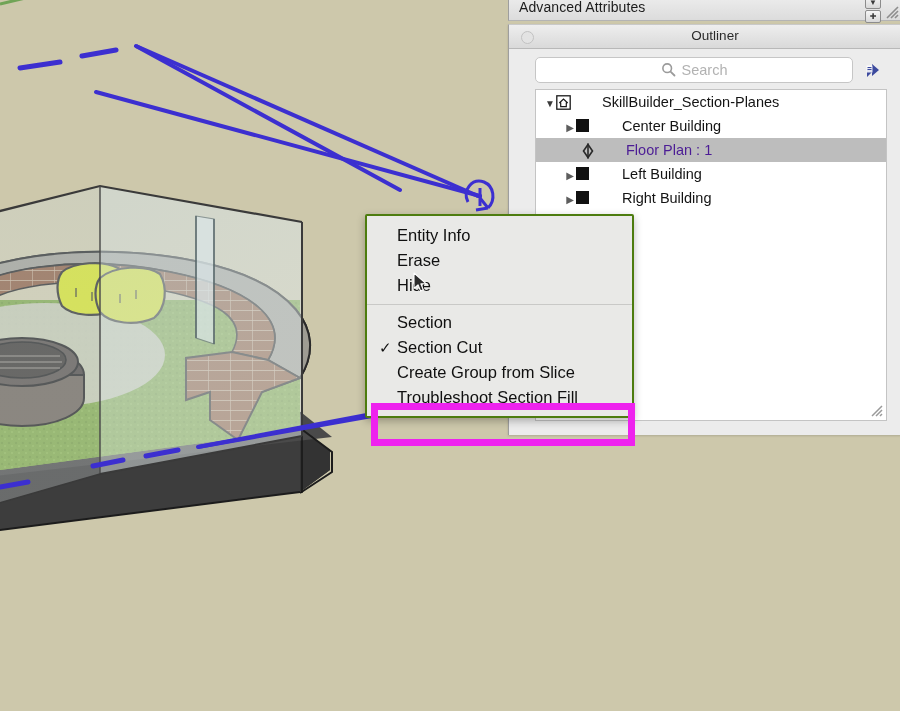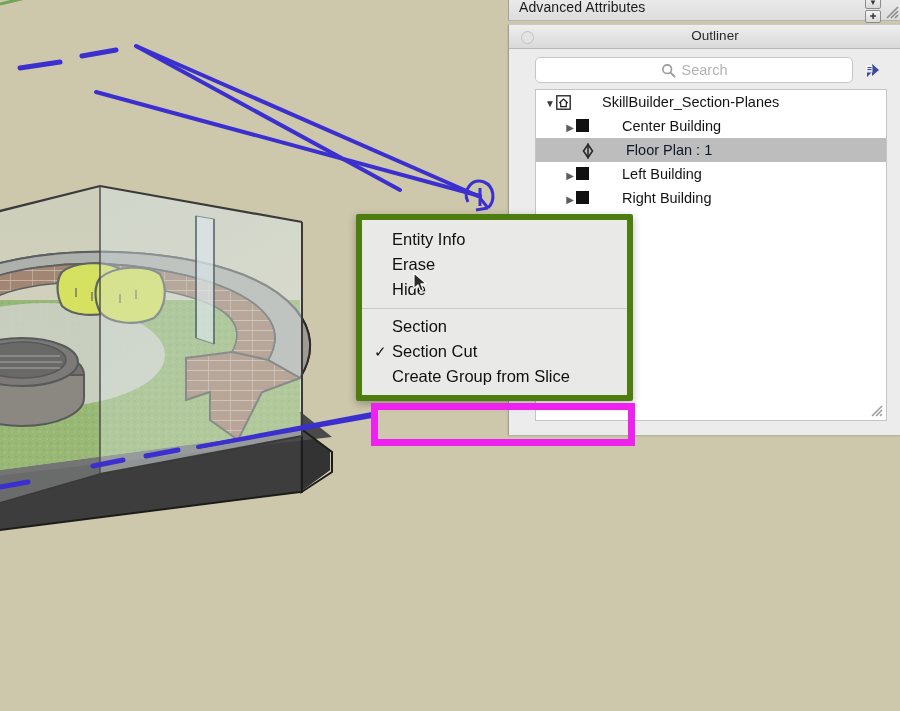--- a/index.html
+++ b/index.html
@@ -118,21 +118,21 @@
     width: 316px; height: 24px;
     background: #ffffff;
     border: 1px solid #c6c6c6;
     border-radius: 5px;
     display: flex;
     align-items: center;
     justify-content: center;
   }
   .search-inner {
     display: flex;
-    align-items: flex-end;
+    align-items: flex-start;
     gap: 6px;
   }
   .search-placeholder {
     font-size: 14.5px;
     color: #b2b2b2;
   }
   .details-btn {
     position: absolute;
     left: 352px; top: 8px;
     width: 24px; height: 24px;
@@ -152,21 +152,21 @@
     display: flex;
     align-items: center;
     padding-left: 6px;
     font-size: 14.5px;
     color: #141414;
     white-space: nowrap;
   }
   .tree-row.selected {
     background: #bdbdbd;
   }
-  .tree-row.selected .tree-label { color: #0f172a; }
+  .tree-row.selected .tree-label { color: #4c1d95; }
   .tw { display: inline-block; width: 12px; text-align: center; flex: 0 0 auto; }
   .tw .tri-right { color: #5d5d5d; font-size: 10px; }
   .tw .tri-down { color: #3a3a3a; font-size: 10px; }
   .indent-1 { padding-left: 8px; }
   .indent-2 { padding-left: 28px; }
   .indent-3 { padding-left: 44px; }
   .icon-box {
     display: inline-block;
     width: 15px; height: 15px;
     flex: 0 0 auto;
@@ -176,24 +176,24 @@
   .tree-label { line-height: 1; margin-left: 24px; }
   .tree-grip {
     position: absolute;
     right: 3px; bottom: 3px;
     width: 13px; height: 13px;
   }
 
   
   .ctx-menu {
     position: absolute;
-    left: 356px; top: 214px;
+    left: 365px; top: 214px;
     width: 265px;
     background: #e9e9e7;
-    border: 6px solid #4d7c0f;
+    border: 2px solid #4d7c0f;
     border-radius: 2px;
     box-shadow: 0 3px 9px rgba(0,0,0,.28);
     padding: 7px 0 6px 0;
     z-index: 20;
   }
   .ctx-item {
     position: relative;
     height: 25px;
     display: flex;
     align-items: center;
@@ -457,20 +457,23 @@
     <div class="ctx-item">
       <span>Section</span>
     </div>
     <div class="ctx-item">
       <span class="ctx-check">✓</span>
       <span>Section Cut</span>
     </div>
     <div class="ctx-item">
       <span>Create Group from Slice</span>
     </div>
+    <div class="ctx-item">
+      <span>Troubleshoot Section Fill</span>
+    </div>
   </div>
 
   <div class="hl-box"></div>
 
   <svg class="cursor" viewBox="0 0 16 22">
     <path d="M1 1 L1 16.5 L5 12.8 L7.6 19 L10.3 17.8 L7.8 11.9 L13 11.6 Z" fill="#2c2c2c" stroke="#ffffff" stroke-width="1.1" stroke-linejoin="round"></path>
   </svg>
 
 </div>
 

